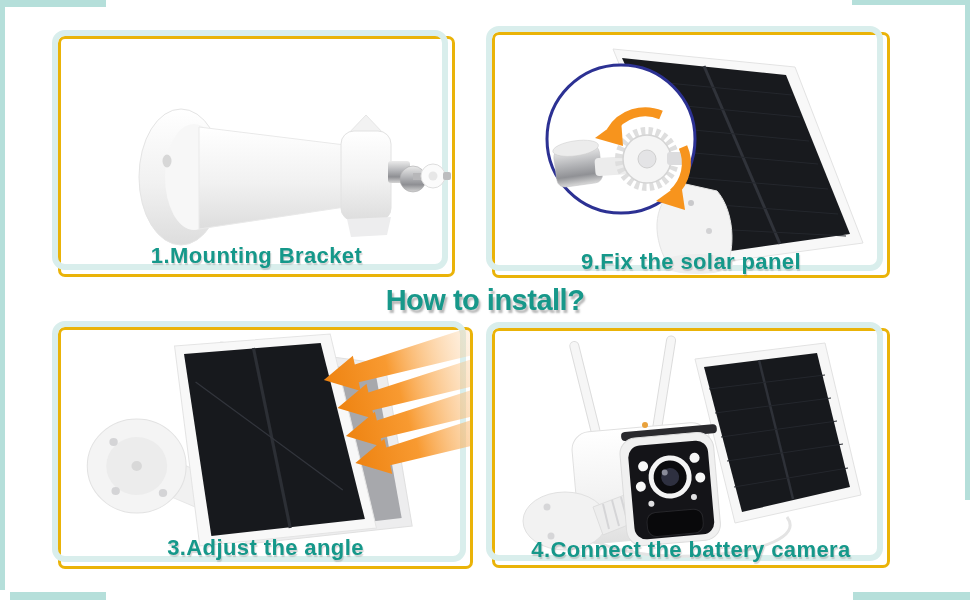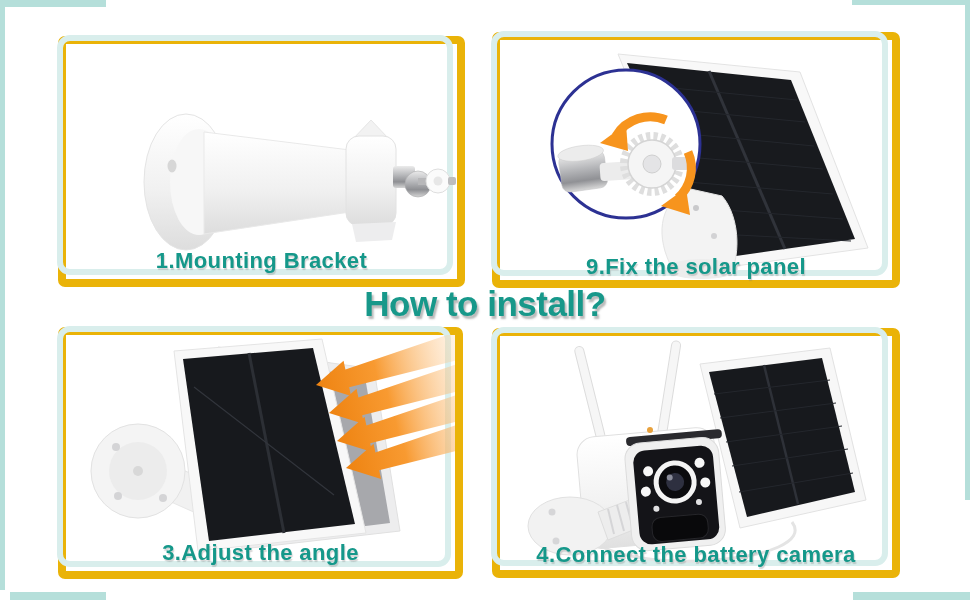--- a/index.html
+++ b/index.html
@@ -9,45 +9,45 @@
   }
   .strip{position:absolute;background:#b5dfda;}
   #strip-tl{left:0;top:0;width:106px;height:7px;}
   #strip-left{left:0;top:0;width:5px;height:590px;}
   #strip-tr{left:852px;top:0;width:118px;height:5px;}
   #strip-right{left:965px;top:0;width:5px;height:500px;}
   #strip-bl{left:10px;top:592px;width:96px;height:8px;}
   #strip-br{left:853px;top:592px;width:117px;height:8px;}
 
   .panel{
-    position:absolute;background:#ffffff;border:8px solid #eab308;border-radius:7px;
+    position:absolute;background:#ffffff;border:3px solid #eab308;border-radius:7px;
   }
   .panel::before{
     content:"";position:absolute;top:-9px;left:-9px;right:4px;bottom:4px;
     border:6px solid #d9eeec;border-radius:13px;pointer-events:none;z-index:0;
   }
   #panel1{left:58px;top:36px;width:391px;height:235px;}
   #panel2{left:492px;top:32px;width:392px;height:240px;}
-  #panel3{left:58px;top:327px;width:389px;height:236px;}
+  #panel3{left:58px;top:327px;width:389px;height:236px;padding-left:20px;}
   #panel4{left:492px;top:328px;width:392px;height:234px;}
 
   .illus{position:absolute;left:0;top:0;right:0;bottom:0;z-index:1;}
   .illus svg{width:100%;height:100%;display:block;}
 
   .step-label{
     position:absolute;left:0;right:0;bottom:5px;text-align:center;z-index:2;
     font-weight:bold;font-size:22px;color:#15988a;letter-spacing:.4px;
     text-shadow:1px 2px 1px rgba(125,125,125,.32);
   }
   #panel2 .step-label{bottom:0px;}
   #panel4 .step-label{bottom:2px;}
 
   .main-title{
     position:absolute;top:284px;left:0;width:100%;text-align:center;z-index:3;
-    font-weight:bold;font-size:35px;letter-spacing:-.5px;color:#17988a;
+    font-weight:bold;font-size:29px;letter-spacing:-.5px;color:#17988a;
     text-shadow:2px 3px 2px rgba(100,100,100,.45);
   }
 </style>
 </head>
 <body>
 
 <div id="canvas">
 
   <div class="strip" id="strip-tl"></div>
   <div class="strip" id="strip-left"></div>

